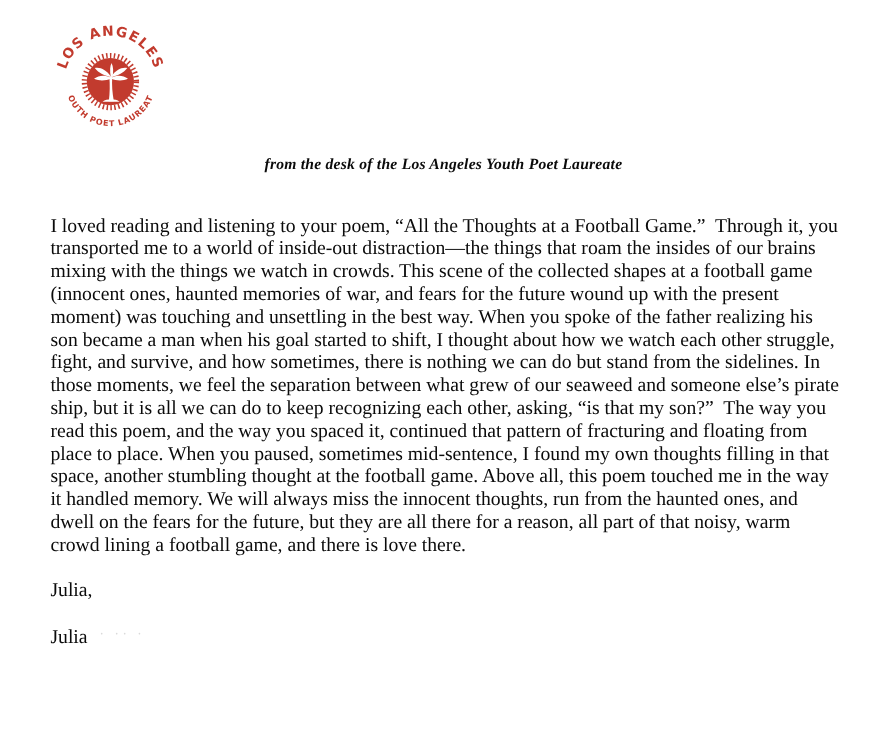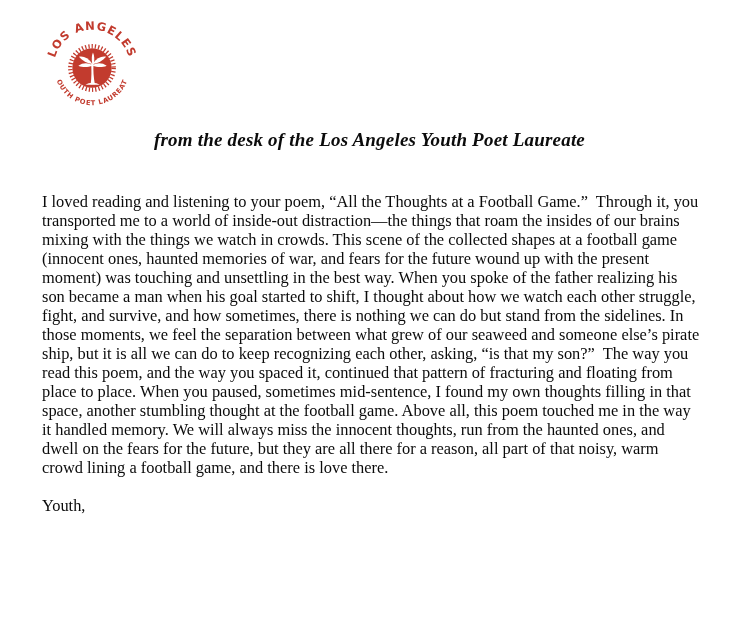--- a/index.html
+++ b/index.html
@@ -20,33 +20,33 @@
     height: 100px;
   }
   .tagline {
     position: absolute;
     left: 0;
     top: 129px;
     width: 100%;
     text-align: center;
     font-style: italic;
     font-weight: bold;
-    font-size: 19px;
+    font-size: 13px;
     letter-spacing: 0.2px;
   }
   .letter {
     position: absolute;
     left: 42px;
     top: 163px;
     width: 660px;
     font-size: 16.4px;
     line-height: 19px;
   }
   .letter p { margin: 0; }
-  .letter .body-para { margin-top: 29px; white-space: pre-wrap; }
+  .letter .body-para { margin-top: 15px; white-space: pre-wrap; }
   .letter .closing { margin-top: 19px; }
   .letter .signature-line { margin-top: 19px; }
   .smudge {
     color: #aeaeae;
     opacity: 0.45;
     filter: blur(0.6px);
     font-size: 11px;
     margin-left: 10px;
     vertical-align: 4px;
     letter-spacing: 3px;
@@ -84,16 +84,19 @@
       <text font-family="DejaVu Sans, sans-serif" font-weight="bold" font-size="7" fill="#c23b2e" letter-spacing="0.7">
         <textPath href="#arcBottom" startOffset="50%" text-anchor="middle">YOUTH POET LAUREATE</textPath>
       </text>
     </svg>
   </div>
 
   <div class="tagline">from the desk of the Los Angeles Youth Poet Laureate</div>
 
   <div class="letter">
     <p class="body-para">I loved reading and listening to your poem, “All the Thoughts at a Football Game.”  Through it, you transported me to a world of inside-out distraction—the things that roam the insides of our brains mixing with the things we watch in crowds. This scene of the collected shapes at a football game (innocent ones, haunted memories of war, and fears for the future wound up with the present moment) was touching and unsettling in the best way. When you spoke of the father realizing his son became a man when his goal started to shift, I thought about how we watch each other struggle, fight, and survive, and how sometimes, there is nothing we can do but stand from the sidelines. In those moments, we feel the separation between what grew of our seaweed and someone else’s pirate ship, but it is all we can do to keep recognizing each other, asking, “is that my son?”  The way you read this poem, and the way you spaced it, continued that pattern of fracturing and floating from place to place. When you paused, sometimes mid-sentence, I found my own thoughts filling in that space, another stumbling thought at the football game. Above all, this poem touched me in the way it handled memory. We will always miss the innocent thoughts, run from the haunted ones, and dwell on the fears for the future, but they are all there for a reason, all part of that noisy, warm crowd lining a football game, and there is love there.</p>
-    <p class="closing">Youth,</p>
+    <p class="closing">Julia,</p>
+    <p class="signature-line">
+      <span>Julia</span><span class="smudge">· ··  ·</span>
+    </p>
   </div>
 
 </div>
 
 </body></html>

